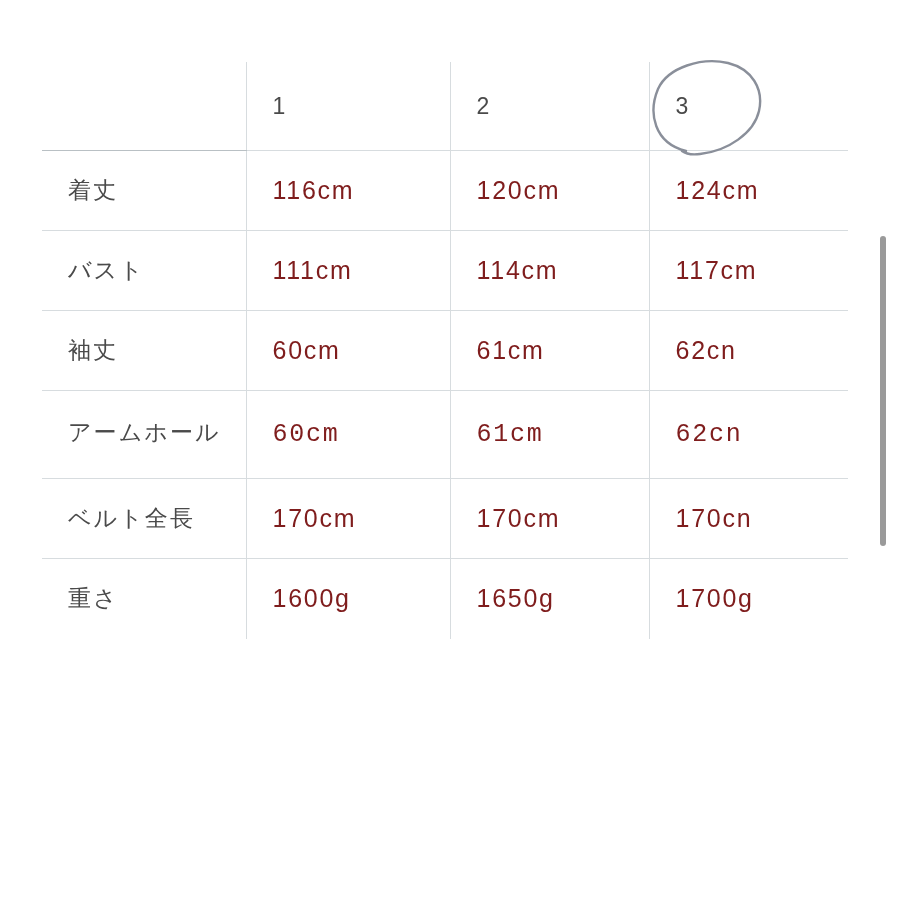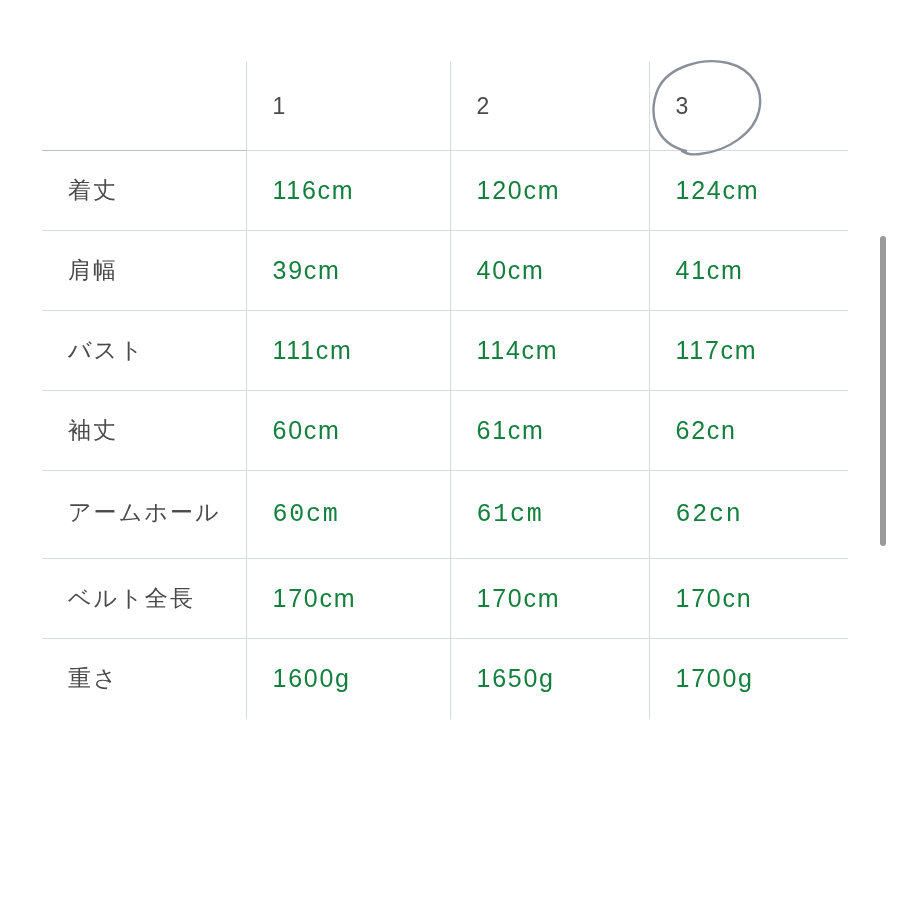--- a/index.html
+++ b/index.html
@@ -59,21 +59,21 @@
 
   tbody tr { height: 80px; }
   tbody td.label {
     font-size: 23px;
     color: #4a4a4a;
     letter-spacing: 0.09em;
     line-height: 1.35;
   }
   tbody td.value {
     font-size: 25px;
-    color: #15803d;
+    color: #7f1d1d;
     letter-spacing: 0.07em;
   }
   tbody tr.tall { height: 88px; font-family: Liberation Mono, monospace; }
   tbody tr:last-child td { border-bottom: none; }
 
   
   .annotation {
     position: absolute;
     left: 628px;
     top: 55px;
@@ -121,26 +121,20 @@
       </tr>
     </thead>
     <tbody>
       <tr>
         <td class="label">着丈</td>
         <td class="value sep">116cm</td>
         <td class="value sep">120cm</td>
         <td class="value sep">124cm</td>
       </tr>
       <tr>
-        <td class="label">肩幅</td>
-        <td class="value sep">39cm</td>
-        <td class="value sep">40cm</td>
-        <td class="value sep">41cm</td>
-      </tr>
-      <tr>
         <td class="label">バスト</td>
         <td class="value sep">111cm</td>
         <td class="value sep">114cm</td>
         <td class="value sep">117cm</td>
       </tr>
       <tr>
         <td class="label">袖丈</td>
         <td class="value sep">60cm</td>
         <td class="value sep">61cm</td>
         <td class="value sep">62cn</td>

